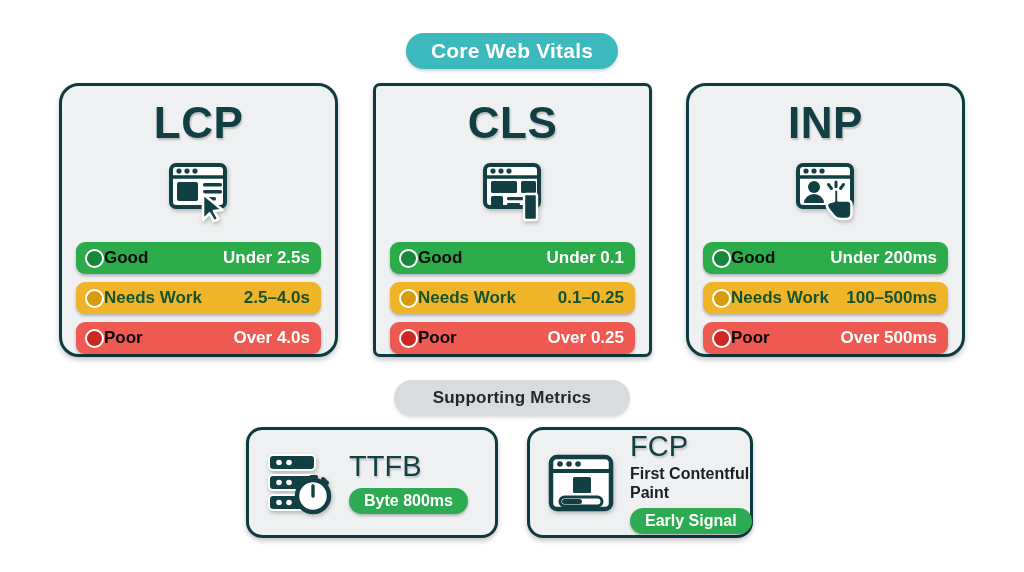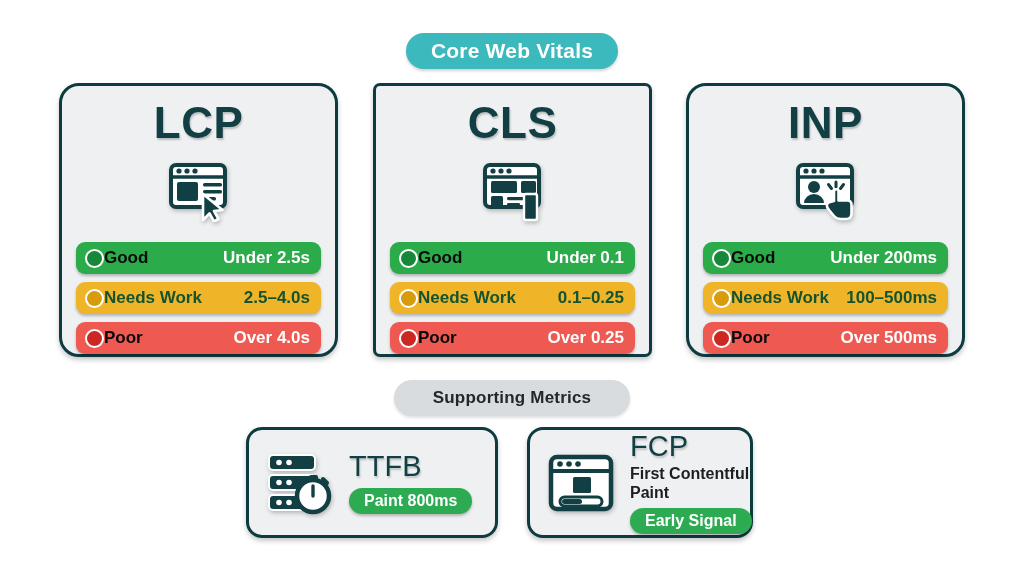--- a/index.html
+++ b/index.html
@@ -318,21 +318,21 @@
           <circle cx="24" cy="54.5" r="2.8"></circle>
       </g>
       <circle cx="48" cy="48" r="16" fill="#ffffff" stroke="#123f43" stroke-width="4.5"></circle>
       <rect x="44" y="27" width="9" height="6" rx="2" fill="#123f43"></rect>
       <path d="M58 31 l4 4" stroke="#123f43" stroke-width="4" stroke-linecap="round"></path>
       <path d="M48 48 L48 38" stroke="#123f43" stroke-width="3.4" stroke-linecap="round"></path>
     </svg>
   </div>
   <div class="support-text">
     <div class="support-title">TTFB</div>
-    <div class="support-pill">Paint 800ms</div>
+    <div class="support-pill">Byte 800ms</div>
   </div>
 </div>
 
 <div class="support-card" id="card-fcp">
   <div class="support-icon">
     <svg width="70" height="64" viewBox="0 0 70 64">
       <g fill="none" stroke="#123f43" stroke-width="4.5">
         <rect x="5" y="6" width="60" height="52" rx="6" fill="#ffffff"></rect>
         <path d="M5 20 H65" stroke-width="4"></path>
       </g>

